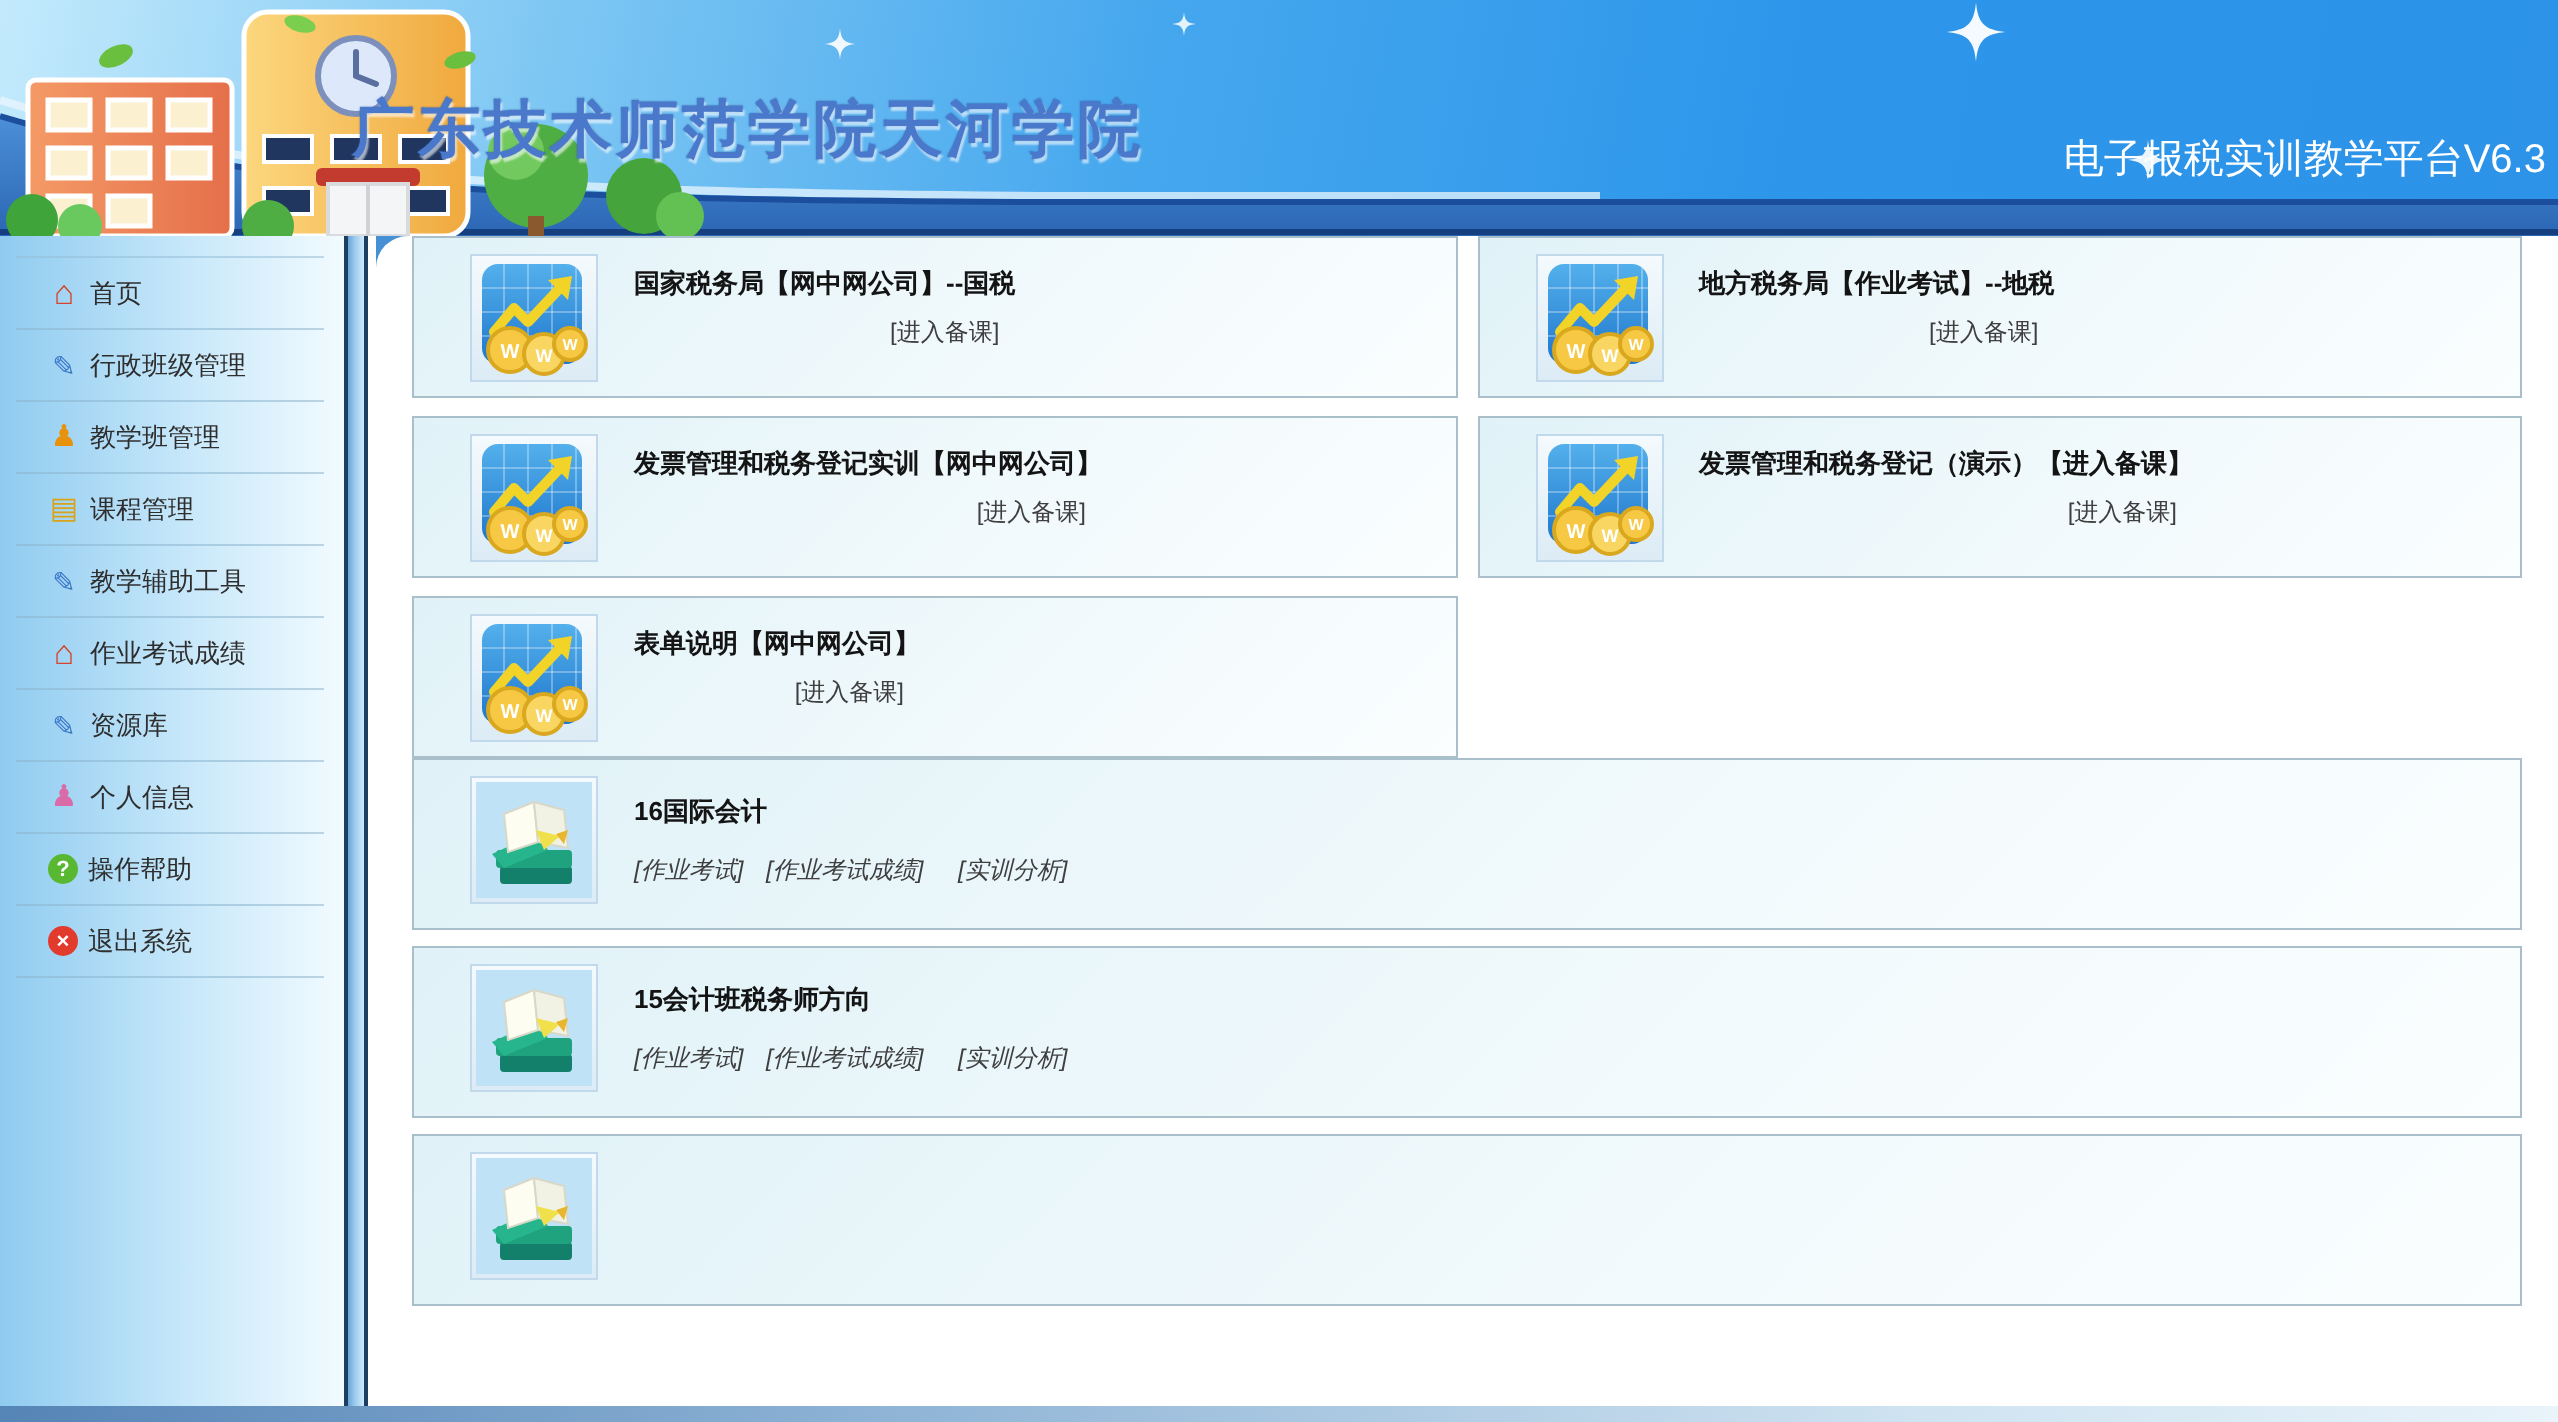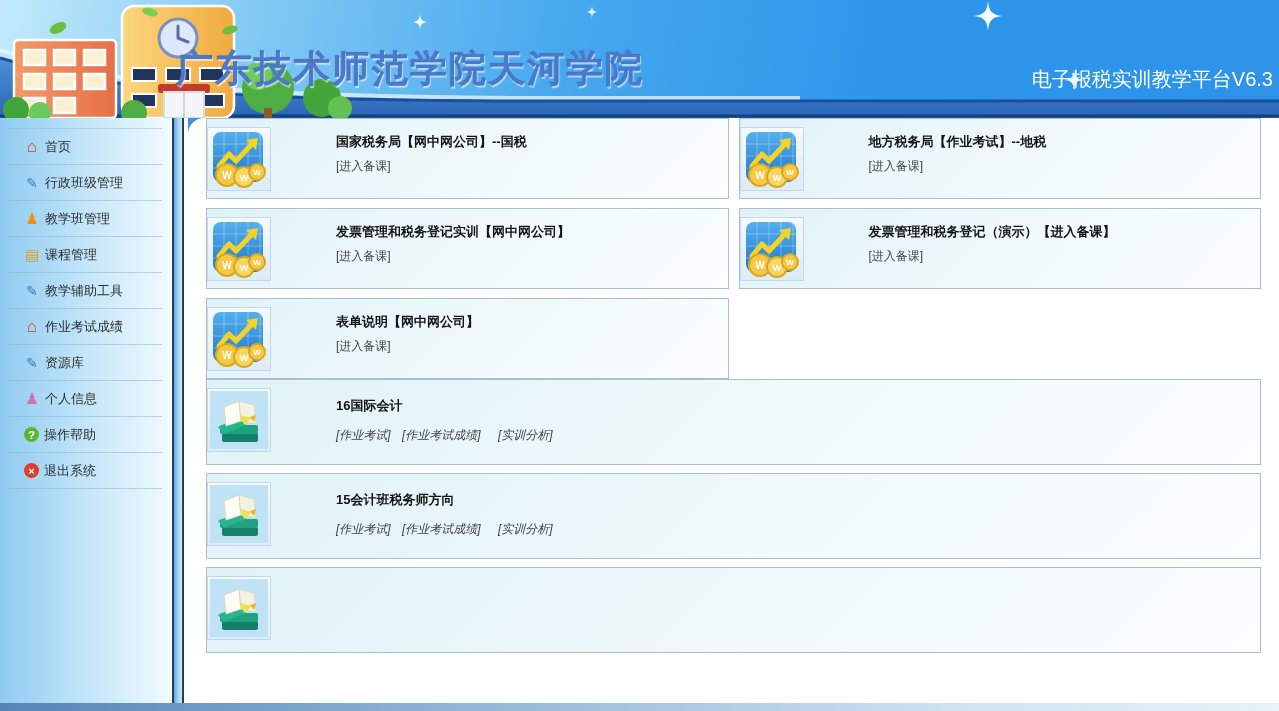--- a/index.html
+++ b/index.html
@@ -10,21 +10,21 @@
   }
   
   .header{position:absolute;left:0;top:0;width:1279px;height:118px;
     background:linear-gradient(100deg,#c3eafc 0%,#7cc6f3 22%,#45a7ee 45%,#2d96ea 70%,#2c93e8 100%);
     overflow:hidden;}
   .header svg{position:absolute;left:0;top:0;}
   .campus{width:360px;height:118px;}
   .swoosh{width:1279px;height:118px;}
   .school-title{
     position:absolute;left:176px;top:44px;
-    font-size:37px;font-weight:bold;letter-spacing:2px;color:#4a79cc;
+    font-size:31px;font-weight:bold;letter-spacing:2px;color:#4a79cc;
     text-shadow:1px 2px 1px rgba(255,255,255,.6),0 0 1px #2c55a0;
     white-space:nowrap;z-index:4;}
   .platform-title{
     position:absolute;right:6px;top:66px;z-index:5;
     font-size:20px;color:#ffffff;white-space:nowrap;}
   
   .page{position:absolute;left:0;top:118px;width:1279px;height:585px;background:#ffffff;}
   .sidebar{position:absolute;left:0;top:0;width:172px;height:585px;
     background:linear-gradient(to right,#8fcbf0 0%,#c8e8fa 55%,#f2fbff 100%);}
   .side-sep{position:absolute;left:172px;top:0;width:12px;height:585px;
@@ -49,30 +49,30 @@
   .ic-exit{background:#e23b2e;color:#fff;border-radius:50%;font-size:11px;font-weight:bold;width:15px;height:15px;}
   
   .section-head{display:flex;align-items:flex-start;margin:14px 14px 8px 16px;height:38px;}
   .sec-icon{width:36px;height:32px;margin-right:5px;flex:0 0 auto;}
   .sec-title-wrap{display:flex;flex-direction:column;}
   .sec-title{font-size:15px;font-weight:bold;color:#1e5cb3;margin-top:4px;letter-spacing:1px;}
   .sec-underline{position:relative;height:2px;width:78px;margin-top:5px;
     background:linear-gradient(to right,#a9c6ea,#2f6fc5);}
   .sec-underline .dot{position:absolute;right:-6px;top:-3px;width:8px;height:8px;border-radius:50%;background:#1d66c8;}
   .course-grid{display:grid;grid-template-columns:1fr 1fr;gap:9px 10px;margin:0 18px 0 18px;}
-  .card{box-sizing:border-box;border:1px solid #a9c0ca;display:flex;padding:8px 0;
-    background:linear-gradient(135deg,#e0f2f8 0%,#eef8fb 45%,#fbfeff 100%);gap:47px;}
+  .card{box-sizing:border-box;border:1px solid #a9c0ca;display:flex;padding:8px 28px;
+    background:linear-gradient(135deg,#e0f2f8 0%,#eef8fb 45%,#fbfeff 100%);}
   .course-card{height:81px;}
   .class-card{height:86px;margin:0 18px 8px 18px;}
   .card-iconbox{box-sizing:border-box;flex:0 0 auto;width:64px;height:64px;border:1px solid #c2d9ec;
     background:linear-gradient(#f4fafd,#dcebf5);padding:2px;margin-right:18px;}
   .card-iconbox svg{width:58px;height:58px;display:block;}
   .card-body{padding-top:6px;min-width:0;}
   .card-title{font-size:13px;font-weight:bold;color:#141414;margin-bottom:7px;white-space:nowrap;}
-  .card-links{font-size:12px;color:#3f3f3f;}
+  .card-links{font-size:12px;color:#3f3f3f;text-align:right;}
   .card-link{cursor:pointer;margin-right:8px;}
   .card-link.gap{margin-left:6px;}
   .class-card .card-body{padding-top:9px;}
   .class-card .card-links{margin-top:12px;font-style:italic;}
   
   .footer{position:absolute;left:0;bottom:0;width:1279px;height:8px;
     background:linear-gradient(to right,#5584b6,#8fb4d6 35%,#cfe3f1 75%,#e8f3fa);}
 </style>
 </head>
 <body>

